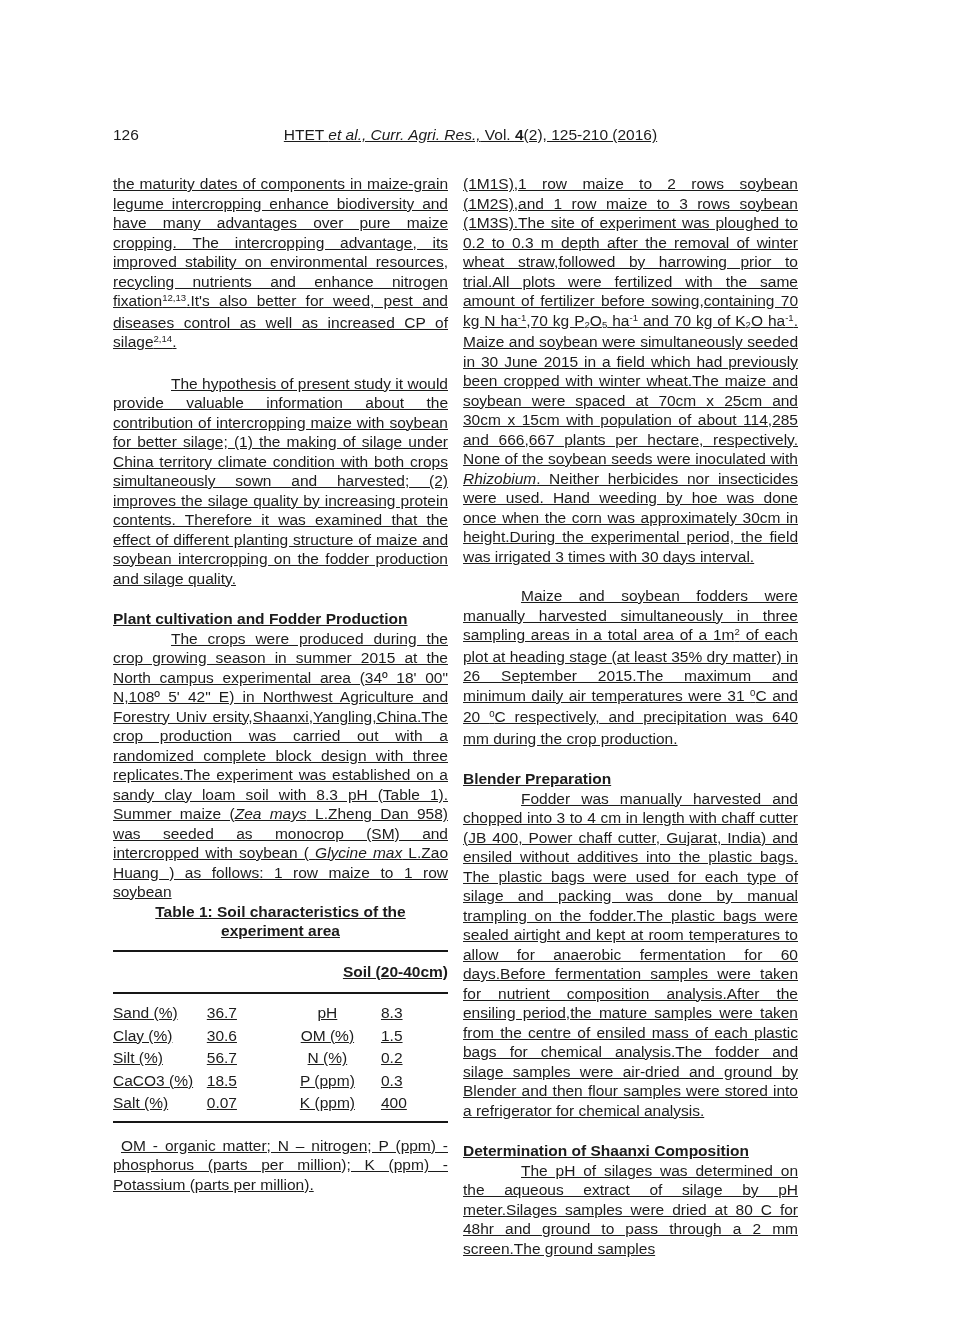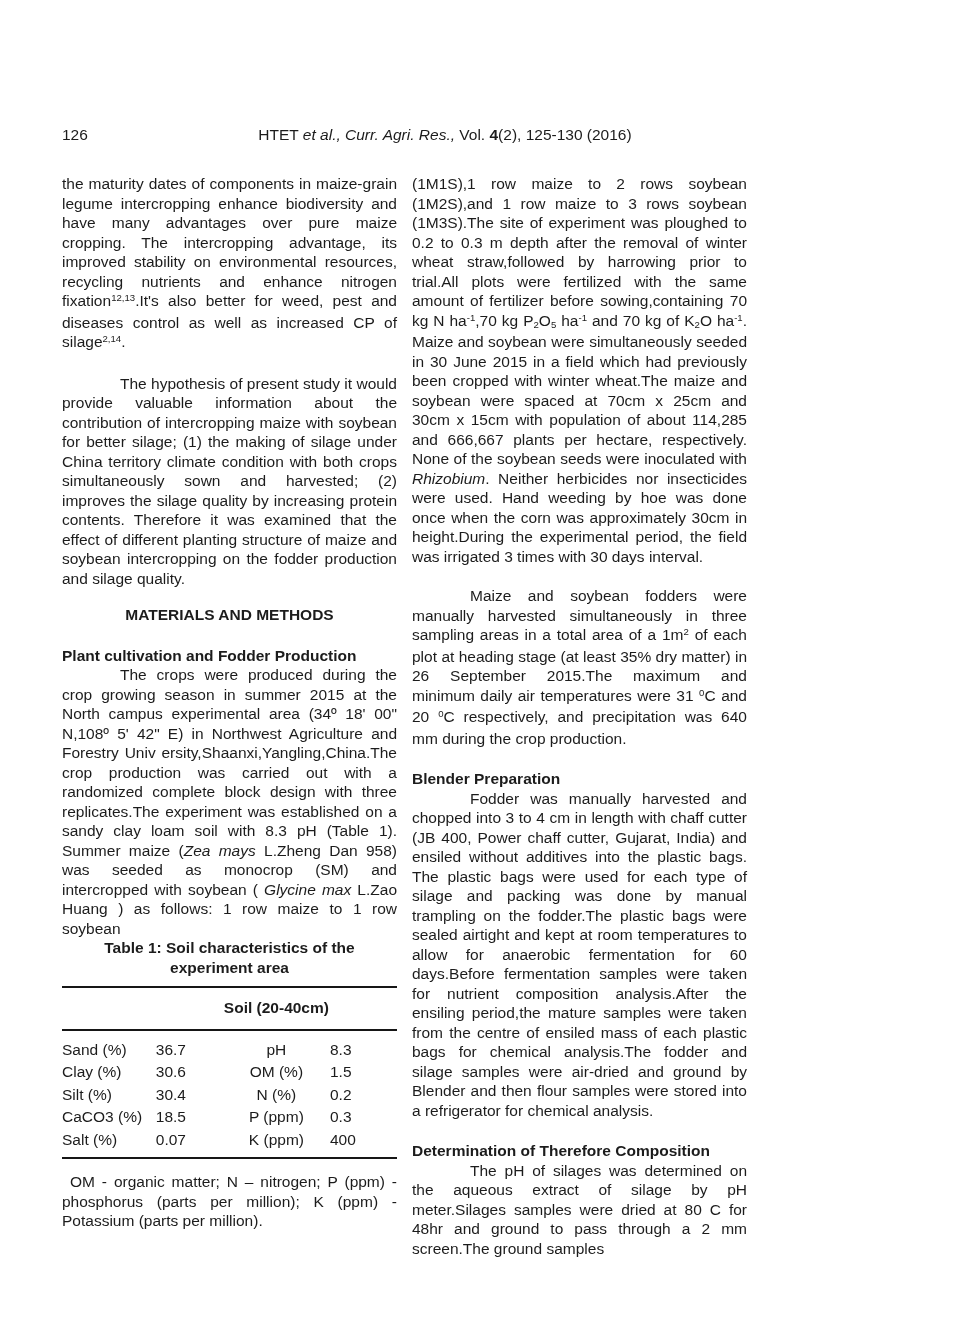--- a/index.html
+++ b/index.html
@@ -2,21 +2,21 @@
 <html><head>
 <meta charset="utf-8">
 <style>
   * { margin:0; padding:0; box-sizing:border-box; }
   html,body { width:960px; height:1320px; background:#ffffff; overflow:hidden; }
   body {
     font-family:"Liberation Sans","DejaVu Sans",sans-serif;
     color:#1c1c1c;
     -webkit-font-smoothing:antialiased;
   }
-  .page { padding:126px 132px 0 62px; }
+  .page { padding:126px 132px 0 113px;text-decoration:underline; }
 
   
   .page-header { position:relative; height:20px; margin-bottom:28px; font-size:15.5px; }
   .page-number { position:absolute; left:0; top:0; }
   .citation { text-align:center; }
   .seg-i { font-style:italic; }
   .seg-b { font-weight:bold; }
   .seg-sup { font-size:0.62em; position:relative; top:-0.5em; }
   .seg-sub { font-size:0.62em; position:relative; top:0.28em; }
 
@@ -39,48 +39,47 @@
     line-height:19.5px;
   }
   table.soil-table {
     width:100%; border-collapse:collapse;
     border-top:2px solid #161616; border-bottom:2px solid #161616;
   }
   table.soil-table td, table.soil-table th {
     font-size:15.5px; font-weight:normal; padding:1.5px 0; vertical-align:baseline;
   }
   tr.table-col-header-row th {
-    font-weight:bold; text-align:center; padding:10px 0 11px 0;
+    font-weight:bold; text-align:right; padding:10px 0 11px 0;
   }
   tr.rule-row td { border-bottom:2px solid #161616; padding:0; height:0; }
   .soil-table .c1 { text-align:left; }
   .soil-table .c2 { text-align:left; }
   .soil-table .c3 { text-align:center; }
   .soil-table .c4 { text-align:left; padding-right:12px; }
   tbody tr.first-data-row td { padding-top:9px; }
   tbody tr.last-data-row td { padding-bottom:8px; }
   .table-footnote { margin-top:13px; text-indent:8px; text-align:justify; }
 </style>
 </head>
 <body>
 
 <div class="page">
 
   <div class="page-header">
     <span class="page-number">126</span>
-    <div class="citation"><span>HTET </span><span class="seg-i">et al., Curr. Agri. Res.,</span><span>  Vol. </span><span class="seg-b">4</span><span>(2), 125-130 (2016)</span></div>
+    <div class="citation"><span>HTET </span><span class="seg-i">et al., Curr. Agri. Res.,</span><span>  Vol. </span><span class="seg-b">4</span><span>(2), 125-210 (2016)</span></div>
   </div>
 
   <div class="columns">
 
     <div class="col">
       <p class="para"><span>the maturity dates of components in maize-grain legume intercropping enhance biodiversity and have many advantages over pure maize cropping. The intercropping advantage, its improved stability on environmental resources, recycling nutrients and enhance nitrogen fixation</span><span class="seg-sup">12,13</span><span>.It's also better for weed, pest and diseases control as well as increased CP of silage</span><span class="seg-sup">2,14</span><span>.</span></p>
       <p class="para spaced indent"><span>The hypothesis of present study it would provide valuable information about the contribution of intercropping maize with soybean for better silage; (1) the making of silage under China territory climate condition with both crops simultaneously sown and harvested; (2) improves the silage quality by increasing protein contents. Therefore it was examined that the effect of different planting structure of maize and soybean intercropping on the fodder production and silage quality.</span></p>
 
-      <div class="section-heading">MATERIALS AND METHODS</div>
       <div class="sub-heading">Plant cultivation and Fodder Production</div>
       <p class="para indent"><span>The crops were produced during the crop growing season in summer 2015 at the North campus experimental area (34º 18' 00" N,108º 5' 42" E) in Northwest Agriculture and Forestry Univ ersity,Shaanxi,Yangling,China.The crop production was carried out with a randomized complete block design with three replicates.The experiment was established on a sandy clay loam soil with 8.3 pH (Table 1). Summer maize (</span><span class="seg-i">Zea mays</span><span> L.Zheng Dan 958)  was seeded as monocrop (SM) and intercropped with soybean ( </span><span class="seg-i">Glycine max</span><span> L.Zao Huang ) as follows: 1 row maize to 1 row soybean</span></p>
 
       <div class="table-block">
         <div class="table-caption">Table 1: Soil characteristics of the experiment area</div>
         <table class="soil-table">
           <colgroup>
             <col style="width:28%">
               <col style="width:20%">
               <col style="width:32%">
@@ -103,21 +102,21 @@
               <td class="c4">8.3</td>
             </tr>
             <tr>
               <td class="c1">Clay (%)</td>
               <td class="c2">30.6</td>
               <td class="c3">OM (%)</td>
               <td class="c4">1.5</td>
             </tr>
             <tr>
               <td class="c1">Silt (%)</td>
-              <td class="c2">30.4</td>
+              <td class="c2">56.7</td>
               <td class="c3">N (%)</td>
               <td class="c4">0.2</td>
             </tr>
             <tr>
               <td class="c1">CaCO3 (%)</td>
               <td class="c2">18.5</td>
               <td class="c3">P (ppm)</td>
               <td class="c4">0.3</td>
             </tr>
             <tr class="last-data-row">
@@ -132,18 +131,18 @@
       </div>
     </div>
 
     <div class="col">
       <p class="para"><span>(1M1S),1 row maize to 2 rows soybean (1M2S),and 1 row maize to 3 rows soybean (1M3S).The site of experiment was ploughed to 0.2 to 0.3 m depth after the removal of winter wheat straw,followed by harrowing prior to trial.All plots were fertilized with the same amount of fertilizer before sowing,containing 70 kg N ha</span><span class="seg-sup">-1</span><span>,70 kg P</span><span class="seg-sub">2</span><span>O</span><span class="seg-sub">5</span><span> ha</span><span class="seg-sup">-1</span><span> and 70 kg of K</span><span class="seg-sub">2</span><span>O ha</span><span class="seg-sup">-1</span><span>. Maize and soybean were simultaneously seeded in 30 June 2015 in a field which had previously been cropped with winter wheat.The maize and soybean were spaced at 70cm x 25cm and 30cm x 15cm with population of about 114,285 and 666,667 plants per hectare, respectively. None of the soybean seeds were inoculated with </span><span class="seg-i">Rhizobium</span><span>. Neither herbicides nor insecticides were used. Hand weeding by hoe was done once when the corn was approximately 30cm in height.During the experimental period, the field was irrigated 3 times with 30 days interval.</span></p>
       <p class="para spaced indent"><span>Maize and soybean fodders were manually harvested simultaneously in three sampling areas in a total area of a 1m</span><span class="seg-sup">2</span><span> of each plot at heading stage (at least 35% dry matter) in 26 September 2015.The maximum and minimum daily air temperatures were 31 </span><span class="seg-sup">0</span><span>C and 20 </span><span class="seg-sup">0</span><span>C respectively, and precipitation was 640 mm during the crop production.</span></p>
 
       <div class="sub-heading">Blender Preparation</div>
       <p class="para indent"><span>Fodder was manually harvested and chopped into 3 to 4 cm in length with chaff cutter (JB 400, Power chaff cutter, Gujarat, India) and ensiled without additives into the plastic bags. The plastic bags were used for each type of silage and packing was done by manual trampling on the fodder.The plastic bags were sealed airtight and kept at room temperatures to allow for anaerobic fermentation for 60 days.Before fermentation samples were taken for nutrient composition analysis.After the ensiling period,the mature samples were taken from the centre of ensiled mass of each plastic bags for chemical analysis.The fodder and silage samples were air-dried and ground by Blender and then flour samples were stored into a refrigerator for chemical analysis.</span></p>
 
-      <div class="sub-heading">Determination of Therefore Composition</div>
+      <div class="sub-heading">Determination of Shaanxi Composition</div>
       <p class="para indent"><span>The pH of silages was determined on the aqueous extract of silage by pH meter.Silages samples were dried at 80 C for 48hr and ground to pass through a 2 mm screen.The ground samples</span></p>
     </div>
 
   </div>
 </div>
 
 </body></html>

